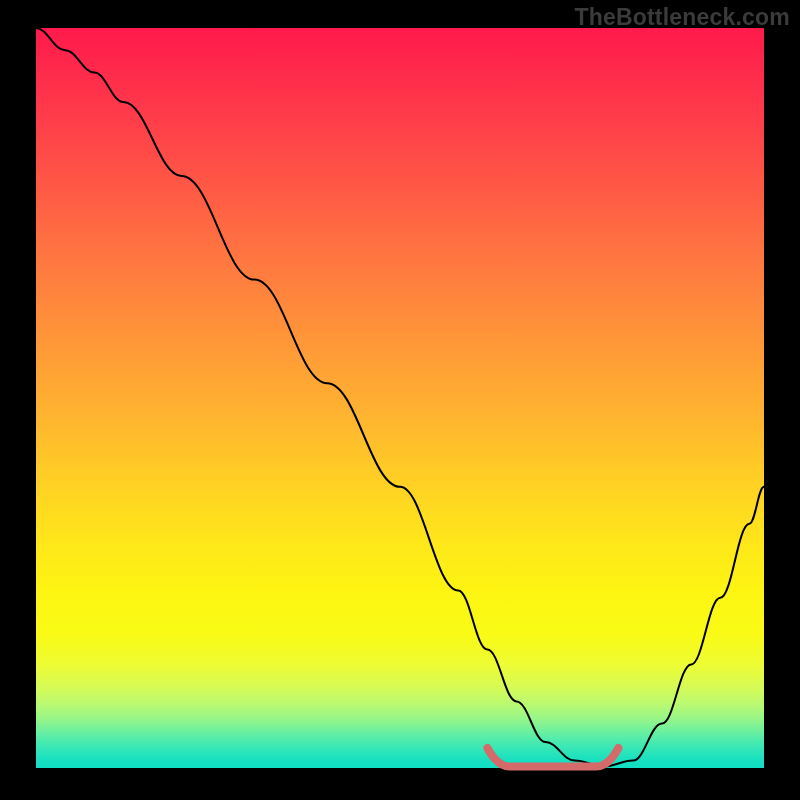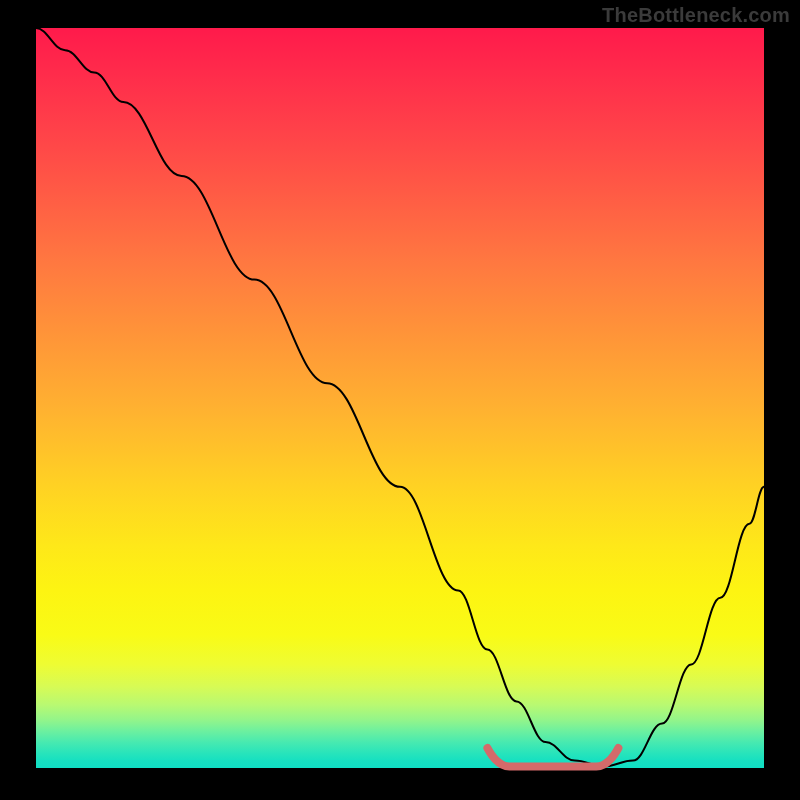--- a/index.html
+++ b/index.html
@@ -15,21 +15,21 @@
     position: relative;
     width: 800px;
     height: 800px;
     background: #000;
   }
   .watermark {
     position: absolute;
     top: 4px;
     right: 10px;
     color: #3b3b3b;
-    font-size: 20px;
+    font-size: 23px;
     font-weight: 600;
     letter-spacing: 0.2px;
     z-index: 3;
   }
   .plot-area {
     position: absolute;
     left: 36px;
     top: 28px;
     width: 728px;
     height: 740px;

